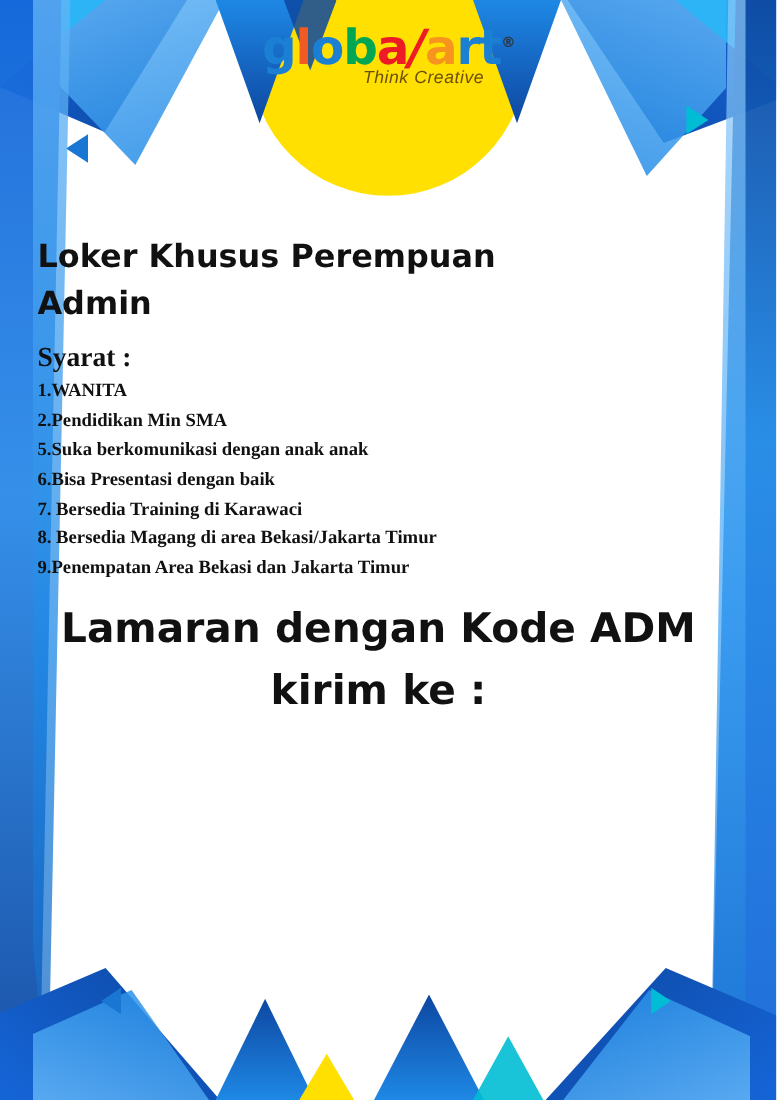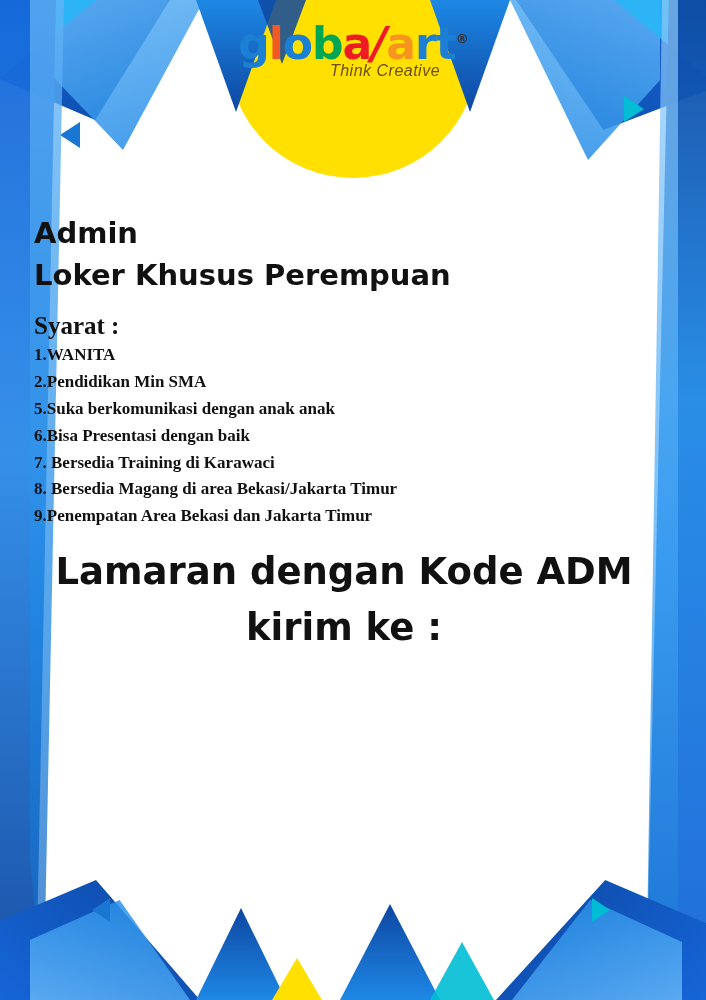--- a/index.html
+++ b/index.html
@@ -246,22 +246,22 @@
   <div class="logo-wrap">
     <div class="logo-text">
       <span class="l1">g</span><span class="l2">l</span><span class="l3">o</span><span class="l4">b</span><span class="l5">a</span><span class="slash">/</span><span class="l6">a</span><span class="l7">rt</span><span class="reg">®</span>
     </div>
     <div class="logo-tag">Think Creative</div>
   </div>
 
   <div class="content">
 
     <div class="headline">
+      <span>Loker Khusus Perempuan</span>
       <span>Admin</span>
-      <span>Loker Khusus Perempuan</span>
     </div>
 
     <div class="req-title">Syarat :</div>
 
     <ul class="req-list">
       <li>1.WANITA</li>
       <li>2.Pendidikan Min SMA</li>
       <li>5.Suka berkomunikasi dengan anak anak</li>
       <li>6.Bisa Presentasi dengan baik</li>
       <li>7. Bersedia Training di Karawaci</li>

